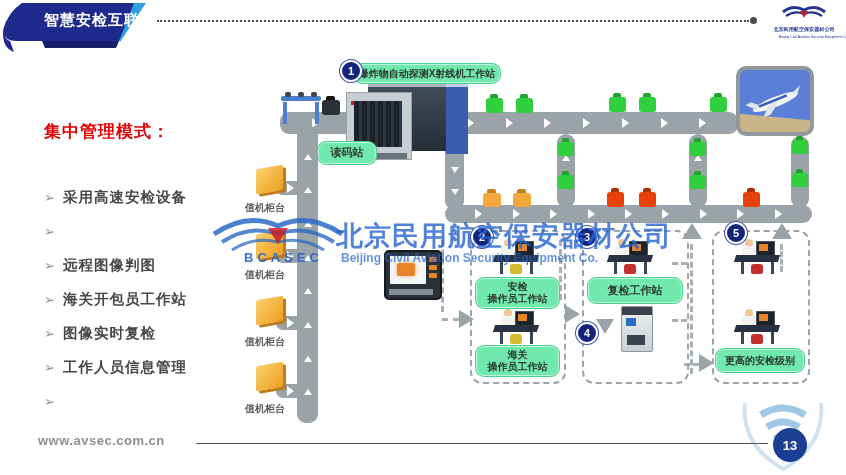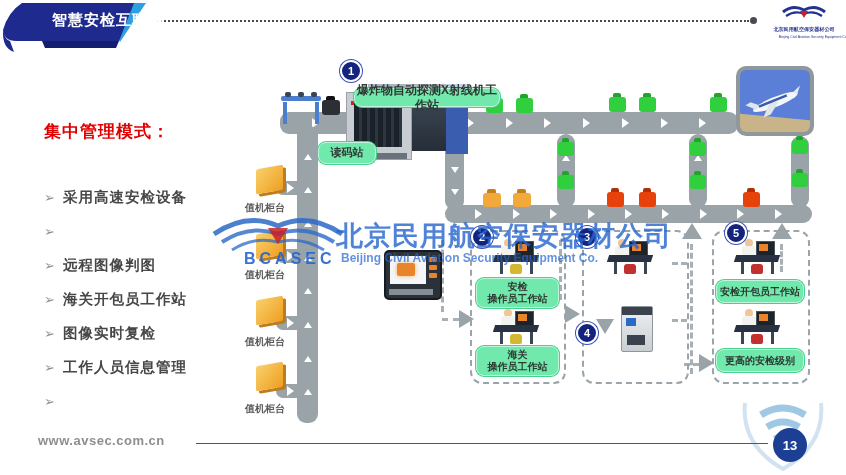--- a/index.html
+++ b/index.html
@@ -2,21 +2,21 @@
 <html><head>
 <meta charset="utf-8">
 <style>
   html,body{margin:0;padding:0;background:#fff;}
   .slide{position:relative;width:846px;height:475px;background:#fff;overflow:hidden;
          font-family:"Liberation Sans",sans-serif;}
   .abs{position:absolute;}
 
   
   .ribbon-wrap{left:0;top:0;width:170px;height:58px;}
-  .ribbon-title{left:44px;top:11px;color:#fff;font-size:15px;font-weight:bold;letter-spacing:1px;z-index:3;margin-left:8px;}
+  .ribbon-title{left:44px;top:11px;color:#fff;font-size:15px;font-weight:bold;letter-spacing:1px;z-index:3;}
   .ribbon-title sup{font-size:9px;}
   .dotline{left:157px;top:20px;width:592px;border-top:2px dotted #4a4a52;height:0;}
   .dotend{left:750px;top:17px;width:7px;height:7px;border-radius:50%;background:#4a4a52;}
   .toplogo{left:768px;top:3px;width:72px;text-align:center;}
   .toplogo .cn{font-size:6px;font-weight:bold;color:#23328f;transform:scale(.85);white-space:nowrap;}
   .toplogo .en{font-size:5px;color:#23328f;transform:scale(.7);white-space:nowrap;}
 
   
   .page-title{left:44px;top:57px;font-size:21px;font-weight:bold;color:#3d3d3f;letter-spacing:2px;}
   .sec-head{left:44px;top:120px;font-size:17px;font-weight:bold;color:#e00000;letter-spacing:1px;}
@@ -98,21 +98,21 @@
 
   .detector{background:linear-gradient(#eef1f2,#c9ced2);border:1px solid #8f979c;border-radius:2px;z-index:3;}
   .detector .top{position:absolute;left:0;top:0;width:100%;height:8px;background:#39424d;}
   .detector .scr{position:absolute;left:4px;top:11px;width:10px;height:8px;background:#2a6bc5;}
   .detector .slot{position:absolute;left:5px;bottom:6px;width:18px;height:10px;background:#39424d;}
 
   
   .wm{pointer-events:none;z-index:7;}
   .wm-cn{font-size:27px;font-weight:bold;color:rgba(36,100,206,.8);letter-spacing:1px;white-space:nowrap;}
   .wm-en{font-size:12px;font-weight:bold;color:rgba(36,100,206,.7);white-space:nowrap;}
-  .wm-brand{font-size:16px;font-weight:bold;color:rgba(36,100,206,.9);letter-spacing:4px;}
+  .wm-brand{font-size:13px;font-weight:bold;color:rgba(36,100,206,.9);letter-spacing:4px;}
 
   
   .furl{left:38px;top:433px;font-size:13px;font-weight:bold;color:#8f8f8f;letter-spacing:.5px;z-index:3;}
   .fline{left:196px;top:443px;width:572px;border-top:1.5px solid #555;height:0;z-index:2;}
   .pagebadge{left:773px;top:428px;width:34px;height:34px;border-radius:50%;background:#1c3f94;color:#fff;
              font-size:13px;font-weight:bold;display:flex;align-items:center;justify-content:center;z-index:4;}
   .shieldwm{left:731px;top:385px;z-index:1;opacity:.75;}
 </style>
 </head>
 <body>
@@ -271,21 +271,21 @@
     <div class="xr-body"></div>
     <div class="xr-blue"></div>
     <div class="xr-front">
         <div class="xr-chip"></div>
         <div class="xr-tunnel"></div>
         <div class="xr-base"></div>
       </div>
   </div>
 
   <div class="abs num" style="left:340px;top:60px;">1</div>
-  <div class="abs glabel" style="left:354px;top:88px;width:144px;height:17px;font-size:12px;">爆炸物自动探测X射线机工作站</div>
+  <div class="abs glabel" style="left:354px;top:64px;width:144px;height:17px;font-size:10px;">爆炸物自动探测X射线机工作站</div>
   <div class="abs glabel" style="left:318px;top:142px;width:56px;height:20px;font-size:11px;">读码站</div>
 
   <div class="abs planebox" style="left:736px;top:66px;width:70px;height:62px;">
     <div class="ground"></div>
     <svg width="62" height="50" viewBox="0 0 62 50">
       <g transform="rotate(-22 31 25)">
         <ellipse cx="31" cy="26" rx="24" ry="5" fill="#f4f6f8"></ellipse>
         <polygon points="50,24 60,20 54,27" fill="#e8ecef"></polygon>
         <polygon points="26,24 14,36 22,36 34,27" fill="#dfe5e9"></polygon>
         <polygon points="10,26 2,18 8,17 16,24" fill="#dfe5e9"></polygon>
@@ -371,21 +371,21 @@
   <div class="abs detector" style="left:621px;top:306px;width:30px;height:44px;">
     <span class="top"></span>
       <span class="scr"></span>
       <span class="slot"></span>
   </div>
 
   <div class="abs glabel" style="left:476px;top:278px;width:81px;height:28px;font-size:10px;">安检
 操作员工作站</div>
   <div class="abs glabel" style="left:476px;top:346px;width:81px;height:28px;font-size:10px;">海关
 操作员工作站</div>
-  <div class="abs glabel" style="left:716px;top:280px;width:86px;height:21px;font-size:10px;">安检开包员工作站</div>
+  <div class="abs glabel" style="left:588px;top:278px;width:92px;height:23px;font-size:11px;">复检工作站</div>
   <div class="abs glabel" style="left:716px;top:349px;width:86px;height:21px;font-size:10px;">更高的安检级别</div>
 
   <svg class="abs wm" style="left:212px;top:210px;" width="132" height="52" viewBox="0 0 132 52">
     <path d="M2,24 Q35,2 66,16 Q97,2 130,24" stroke="rgba(43,106,198,.85)" stroke-width="5" fill="none"></path>
     <path d="M10,32 Q38,14 66,24 Q94,14 122,32" stroke="rgba(43,106,198,.8)" stroke-width="4" fill="none"></path>
     <path d="M20,40 Q42,26 66,32 Q90,26 112,40" stroke="rgba(43,106,198,.75)" stroke-width="3" fill="none"></path>
     <polygon points="56,18 76,18 66,34" fill="rgba(200,30,40,.85)"></polygon>
   </svg>
   <div class="abs wm wm-brand" style="left:244px;top:250px;">BCASEC</div>
   <div class="abs wm wm-cn" style="left:336px;top:218px;">北京民用航空保安器材公司</div>

